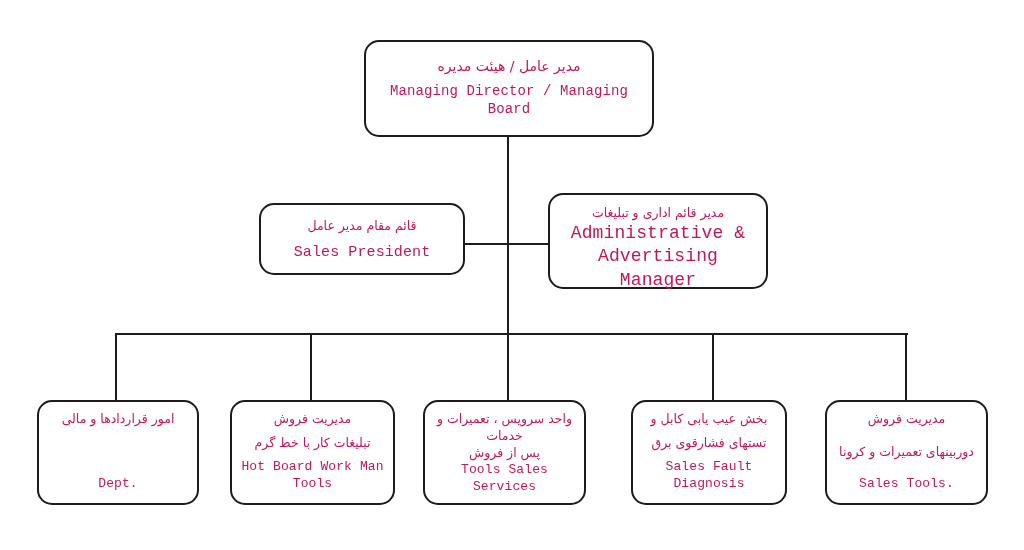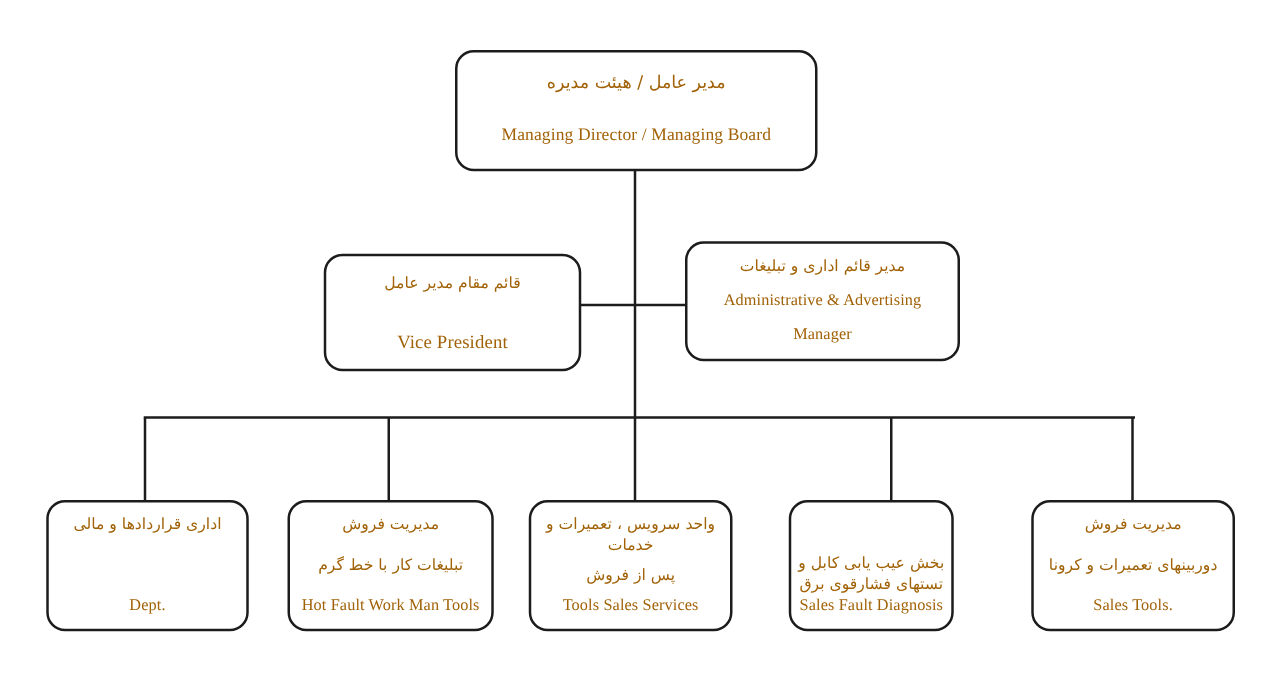--- a/index.html
+++ b/index.html
@@ -3,21 +3,21 @@
 <meta charset="utf-8">
 <style>
   * { margin: 0; padding: 0; box-sizing: border-box; }
   html, body { background: #ffffff; }
   .stage {
     position: relative;
     width: 1024px;
     height: 550px;
     background: #ffffff;
     font-family: "Liberation Sans", sans-serif;
-    color: #a16207;
+    color: #be185d;
     overflow: hidden;
     padding-left: 15px;
   }
   .box {
     position: absolute;
     background: #ffffff;
     border: 2px solid #1c1c1c;
     border-radius: 15px;
     display: flex;
     flex-direction: column;
@@ -30,40 +30,40 @@
   .line.v { width: 2px; }
   .line.h { height: 2px; }
   .fa {
     font-family: "DejaVu Sans", sans-serif;
     direction: rtl;
     unicode-bidi: embed;
     font-size: 12.5px;
     line-height: 1.35;
   }
   .en {
-    font-family: Liberation Serif, serif;
+    font-family: Liberation Mono, monospace;
     font-size: 13px;
     line-height: 1.3;
     letter-spacing: 0.1px;
   }
   
   .node-root { left: 364px; top: 40px; width: 290px; height: 97px; padding: 15px 10px 17px; }
   .node-root .fa { font-size: 14px; }
   .node-root .en { font-size: 14px; }
   
-  .node-vp { left: 259px; top: 203px; width: 206px; height: 94px; padding: 13px 10px 11px; }
+  .node-vp { left: 259px; top: 203px; width: 206px; height: 72px; padding: 13px 10px 11px; }
   .node-vp .en { font-size: 15px; }
   .node-admin { left: 548px; top: 193px; width: 220px; height: 96px; padding: 10px 8px 11px; }
-  .node-admin .en { font-size: 13px; }
+  .node-admin .en { font-size: 18px; }
   
   .dept { top: 400px; height: 105px; padding: 9px 3px 10px; }
   .dept-1 { left: 37px;  width: 162px; }
   .dept-2 { left: 230px; width: 165px; }
   .dept-3 { left: 423px; width: 163px; }
-  .dept-4 { left: 631px; width: 132px; justify-content: flex-end; }
+  .dept-4 { left: 631px; width: 156px; }
   .dept-5 { left: 825px; width: 163px; }
 </style>
 </head>
 <body>
 
 <div class="stage">
 
   <div class="line v" style="left:507px; top:136px; height:265px;"></div>
   <div class="line h" style="left:464px; top:243px; width:85px;"></div>
   <div class="line h" style="left:115px; top:333px; width:793px;"></div>
@@ -72,38 +72,38 @@
   <div class="line v" style="left:712px; top:334px; height:67px;"></div>
   <div class="line v" style="left:905px; top:334px; height:67px;"></div>
 
   <div class="box node-root">
     <div class="fa">مدیر عامل / هیئت مدیره</div>
     <div class="en">Managing Director / Managing Board</div>
   </div>
 
   <div class="box node-vp">
     <div class="fa">قائم مقام مدیر عامل</div>
-    <div class="en">Vice President</div>
+    <div class="en">Sales President</div>
   </div>
 
   <div class="box node-admin">
     <div class="fa">مدیر قائم اداری و تبلیغات</div>
     <div class="en">Administrative &amp; Advertising</div>
     <div class="en">Manager</div>
   </div>
 
   <div class="box dept dept-1">
-    <div class="fa">اداری قراردادها و مالی</div>
+    <div class="fa">امور قراردادها و مالی</div>
     <div class="en">Dept.</div>
   </div>
 
   <div class="box dept dept-2">
     <div class="fa">مدیریت فروش</div>
     <div class="fa">تبلیغات کار با خط گرم</div>
-    <div class="en">Hot Fault Work Man Tools</div>
+    <div class="en">Hot Board Work Man Tools</div>
   </div>
 
   <div class="box dept dept-3">
     <div class="fa">واحد سرویس ، تعمیرات و خدمات</div>
     <div class="fa">پس از فروش</div>
     <div class="en">Tools Sales Services</div>
   </div>
 
   <div class="box dept dept-4">
     <div class="fa">بخش عیب یابی کابل  و</div>

